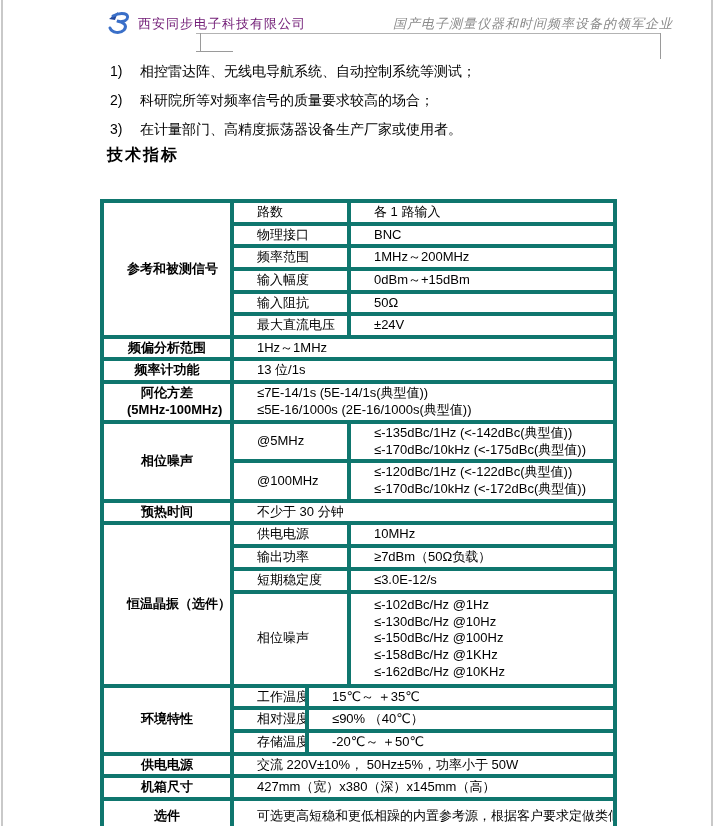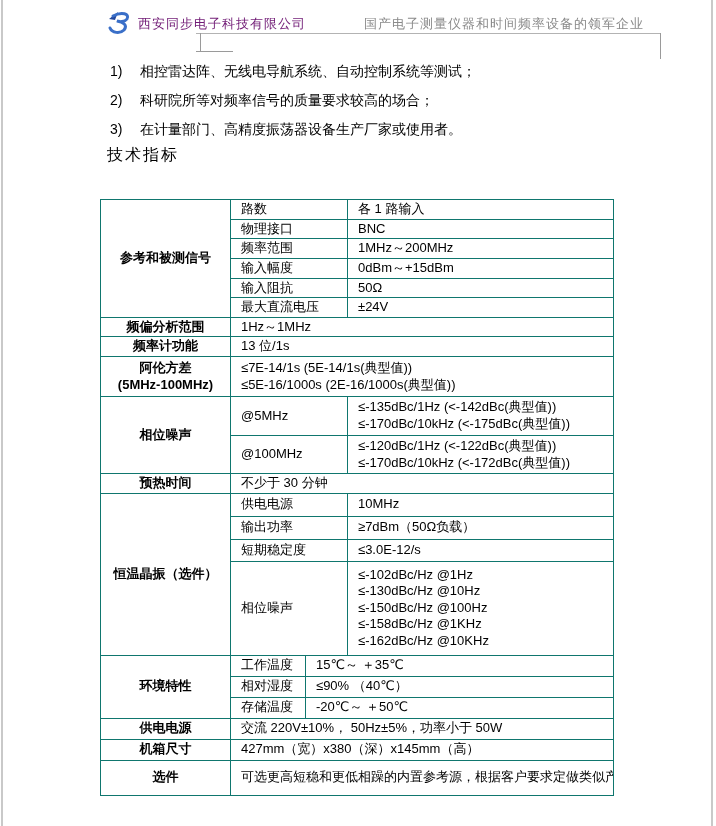--- a/index.html
+++ b/index.html
@@ -9,42 +9,42 @@
     font-family: "Liberation Sans", "DejaVu Sans", sans-serif;
     color: #000;
     overflow: hidden;
   }
   .edge-line { position: absolute; top: 0; width: 2px; height: 826px; background: #c9c9c9; }
   .edge-left { left: 1px; }
   .edge-right { left: 711px; }
 
   
   .hdr-company { position: absolute; left: 138px; top: 15px; font-size: 13px; color: #701a75; letter-spacing: 1px; white-space: nowrap; }
-  .hdr-slogan  { position: absolute; right: 72px; top: 15px; font-size: 13px; color: #8a8a8a; letter-spacing: 1px; white-space: nowrap; }
+  .hdr-slogan  { position: absolute; right: 43px; top: 15px; font-size: 13px; color: #8a8a8a; letter-spacing: 1px; white-space: nowrap; font-style: italic; }
   .hdr-logo { position: absolute; left: 106px; top: 10px; width: 28px; height: 25px; }
   .hdr-rule { position: absolute; left: 196px; top: 33px; width: 464px; height: 1px; background: #b3b3b3; }
   .mark { position: absolute; background: #9a9a9a; }
   .mark-left-v  { left: 200px; top: 33px; width: 1px; height: 19px; }
   .mark-left-h  { left: 196px; top: 51px; width: 37px; height: 1px; }
   .mark-right-v { left: 660px; top: 33px; width: 1px; height: 26px; }
 
   
   .intro { position: absolute; left: 110px; top: 63px; width: 520px; }
   .intro-item { display: flex; margin-bottom: 13px; font-size: 14px; line-height: 16px; }
   .intro-num { width: 30px; flex: 0 0 30px; }
-  .sec-title { position: absolute; left: 107px; top: 145px; font-size: 16px; font-weight: normal; letter-spacing: 2px; }
+  .sec-title { position: absolute; left: 107px; top: 145px; font-size: 16px; font-weight: bold; letter-spacing: 2px; }
 
   
   .spec-wrap { position: absolute; left: 100px; top: 199px; }
   table.spec { border-collapse: collapse; table-layout: fixed; width: 513px; }
   table.spec td {
-    border: 1px solid #0f766e;
+    border: 4px solid #0f766e;
     font-size: 13px;
     line-height: 1.28;
-    padding: 1px 10px;
+    padding: 1px 23px;
     vertical-align: middle;
     overflow: hidden;
     white-space: nowrap;
   }
   td.lbl { font-weight: bold; text-align: center; padding: 1px 2px; white-space: normal; }
   td.wrapcell { white-space: normal; line-height: 1.3; }
   .vline { display: block; }
 </style>
 </head>
 <body>

